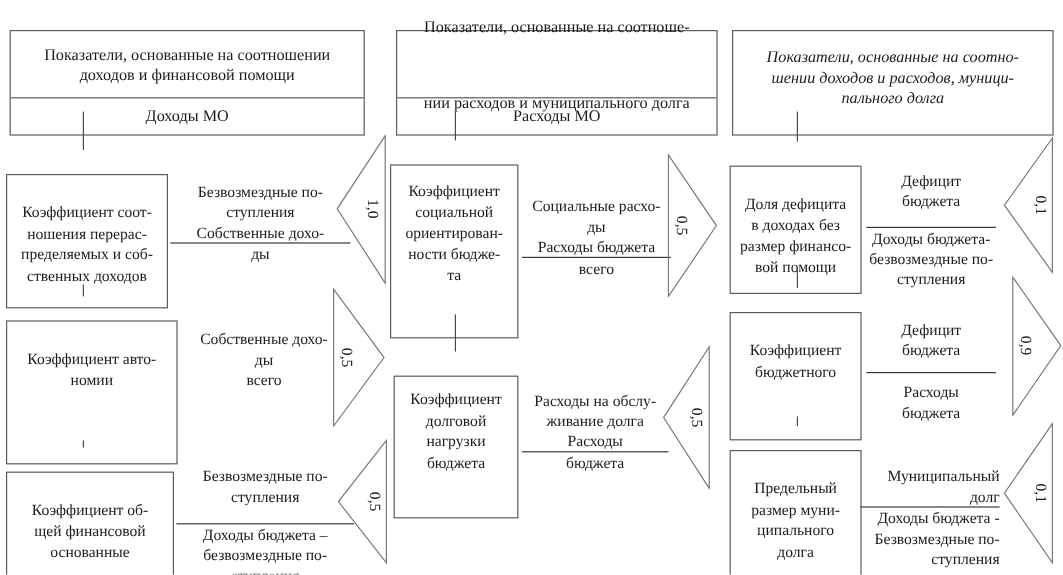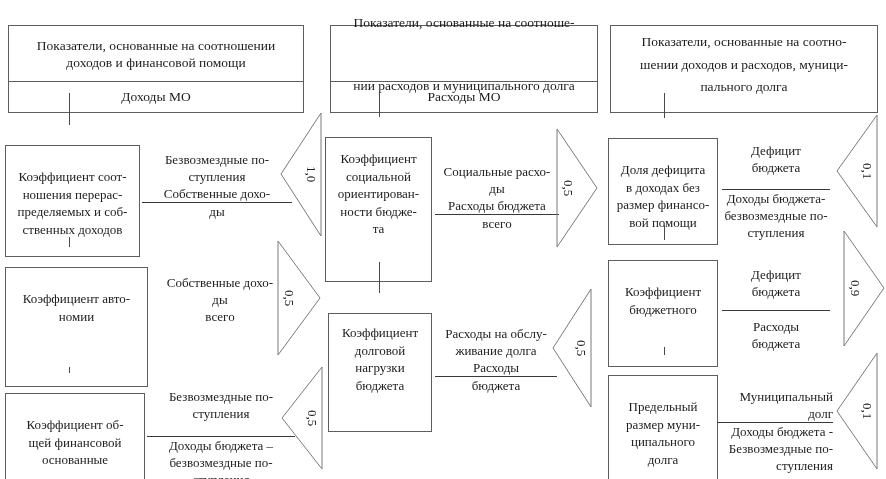--- a/index.html
+++ b/index.html
@@ -136,21 +136,21 @@
     <span class="ln">бюджета</span>
   </div>
   <div class="tri" style="left:552px;top:288px;">
     <svg width="40" height="120">
       <polygon points="39,1 1,60 39,119" fill="none" stroke="#7a7a7a" stroke-width="1"></polygon>
       <text x="29" y="64" text-anchor="middle" transform="rotate(90 29 60)">0,5</text>
     </svg>
   </div>
 
   <div class="abs box" style="left:610px;top:5px;width:268px;height:88px;">
-    <div class="hdr-title" style="height:62px;justify-content:space-between;padding-top:7px;">
+    <div class="hdr-title" style="height:62px;justify-content:center;padding-top:7px;font-style:italic;">
       <span>Показатели, основанные на соотно-</span>
       <span>шении доходов и расходов, муници-</span>
       <span>пального долга</span>
     </div>
   </div>
   <div class="conn" style="left:664px;top:93px;height:25px;"></div>
 
   <div class="abs box ind" style="left:608px;top:118px;width:110px;height:107px;">
     <span style="display:block">Доля дефицита</span>
     <span style="display:block">в доходах без</span>

